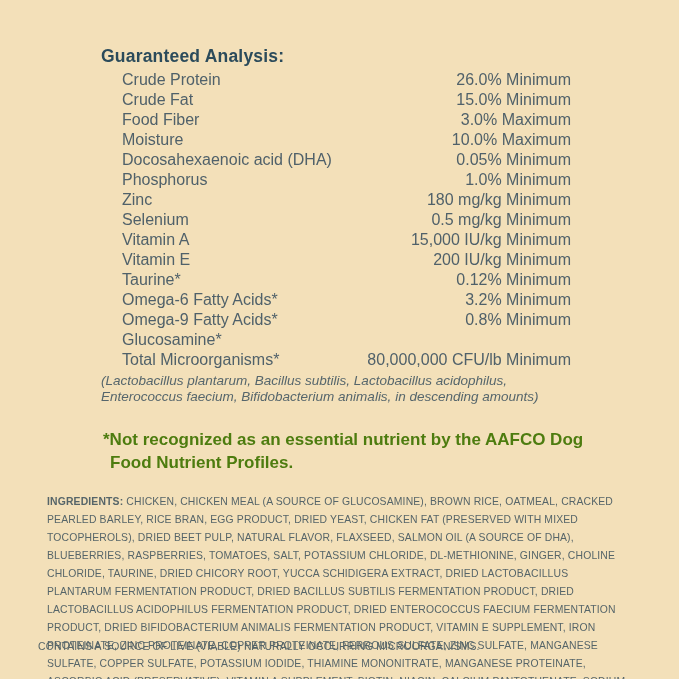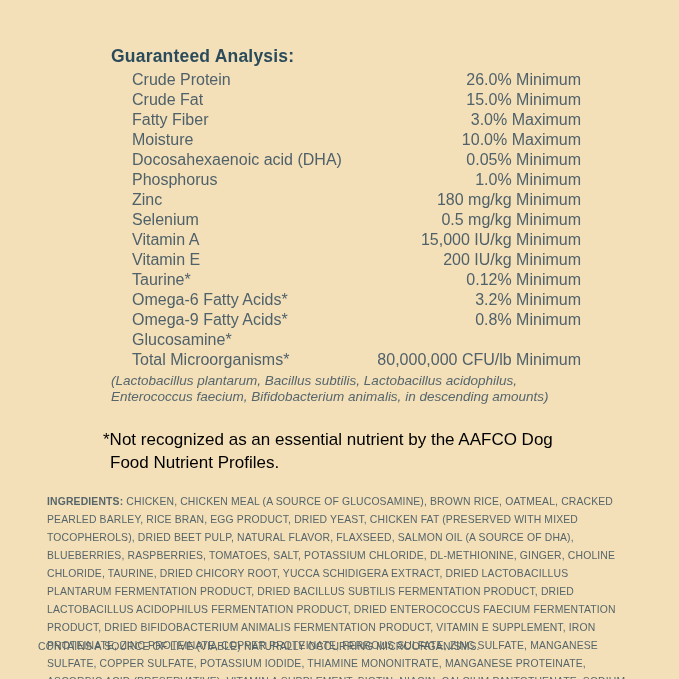--- a/index.html
+++ b/index.html
@@ -14,21 +14,21 @@
   }
   .page {
     position: relative;
     width: 679px;
     height: 679px;
     background: #F3E0B9;
   }
   
   .ga-block {
     position: absolute;
-    left: 111px;
+    left: 101px;
     top: 44px;
     width: 470px;
   }
   .ga-title {
     font-size: 17.5px;
     font-weight: bold;
     color: #2B4B5B;
     line-height: 24px;
     margin: 0 0 2px 0;
     letter-spacing: 0.2px;
@@ -52,22 +52,23 @@
     width: 470px;
   }
   
   .footnote {
     position: absolute;
     left: 110px;
     top: 428px;
     width: 480px;
     font-size: 17px;
     line-height: 23px;
-    color: #000000;
+    color: #4d7c0f;
     text-indent: -7px;
+    font-weight: bold;
   }
   
   .ingredients {
     position: absolute;
     left: 47px;
     top: 483px;
     width: 588px;
     font-size: 10.4px;
     line-height: 18px;
     letter-spacing: 0.15px;
@@ -97,21 +98,21 @@
     <div class="ga-rows">
       <div class="ga-row">
         <span class="label">Crude Protein</span>
         <span class="value">26.0% Minimum</span>
       </div>
       <div class="ga-row">
         <span class="label">Crude Fat</span>
         <span class="value">15.0% Minimum</span>
       </div>
       <div class="ga-row">
-        <span class="label">Fatty Fiber</span>
+        <span class="label">Food Fiber</span>
         <span class="value">3.0% Maximum</span>
       </div>
       <div class="ga-row">
         <span class="label">Moisture</span>
         <span class="value">10.0% Maximum</span>
       </div>
       <div class="ga-row">
         <span class="label">Docosahexaenoic acid (DHA)</span>
         <span class="value">0.05% Minimum</span>
       </div>

